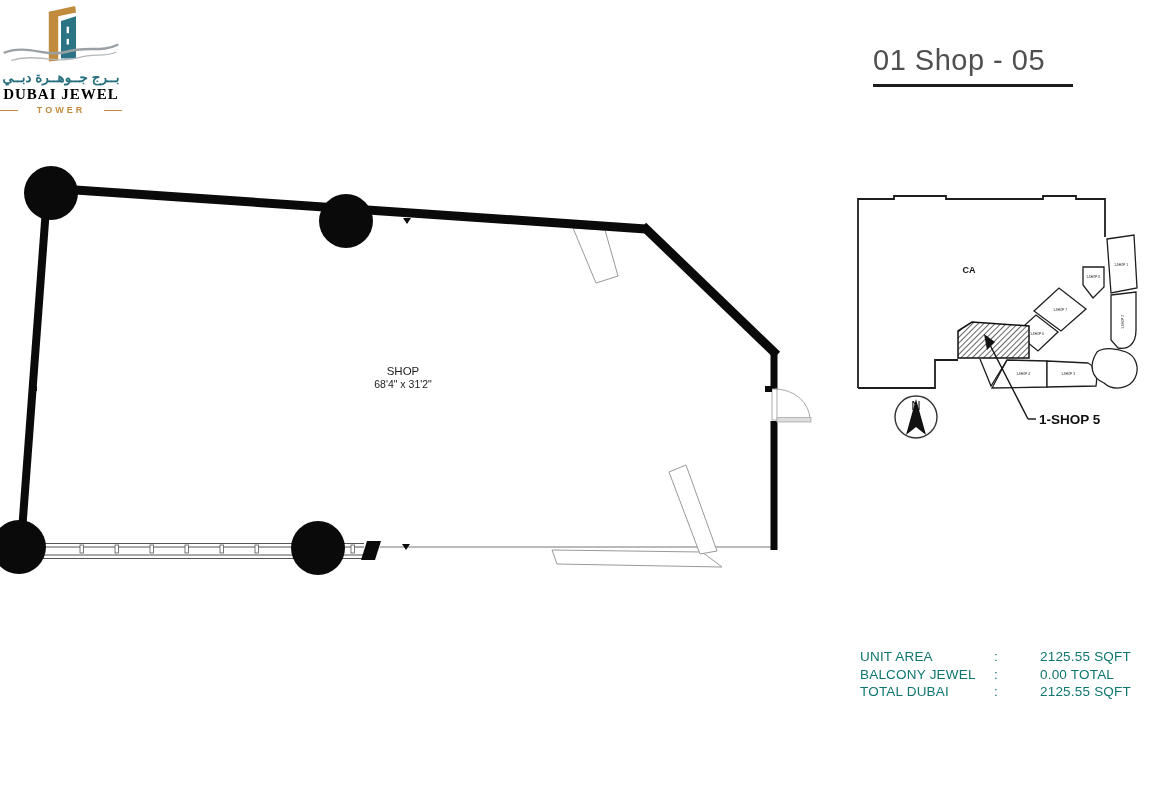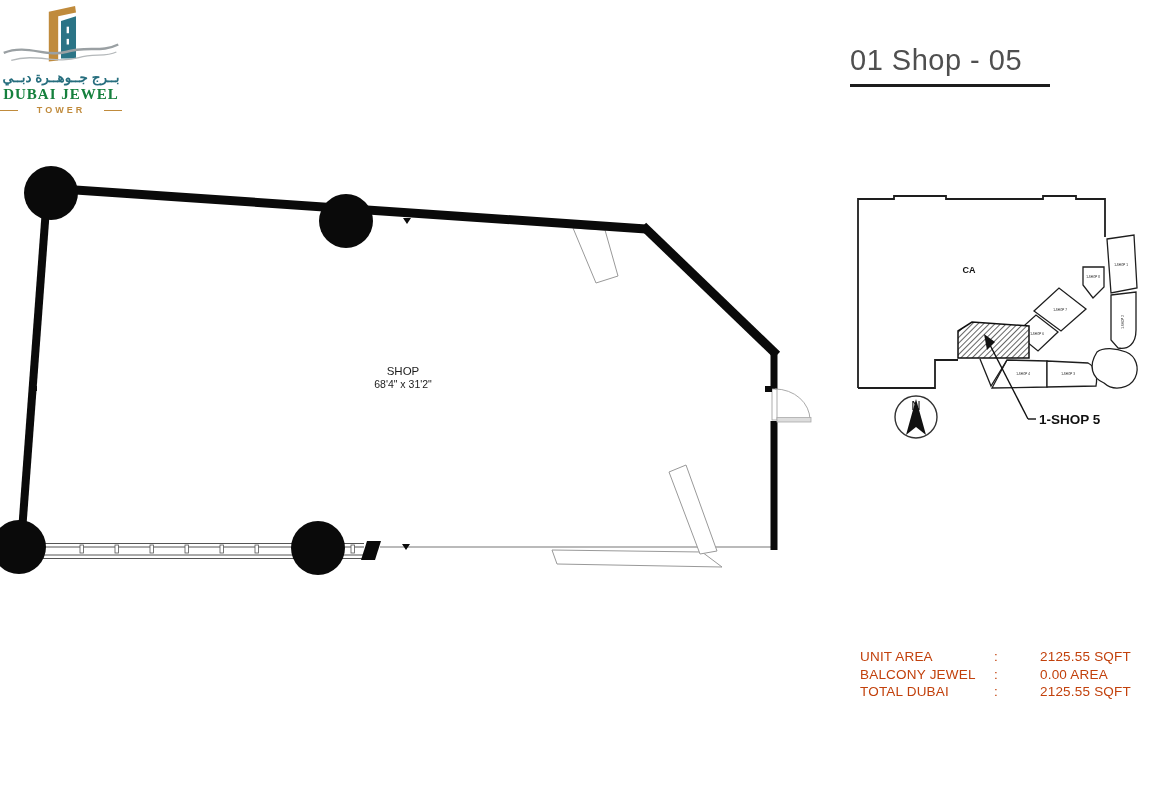--- a/index.html
+++ b/index.html
@@ -4,36 +4,36 @@
 <style>
   html,body{margin:0;padding:0;background:#fff;}
   .page{
     position:relative;width:1170px;height:785px;background:#fff;overflow:hidden;
     font-family:"Liberation Sans",sans-serif;color:#222;
   }
   
   .logo{position:absolute;left:0;top:4px;width:122px;text-align:center;}
   .logo-icon{display:block;margin:0 auto;}
   .logo-arabic{color:#266e7e;font-size:13.5px;font-weight:bold;line-height:15px;direction:rtl;}
-  .logo-name{color:#15803d;font-family:"Liberation Serif",serif;font-size:15px;font-weight:600;letter-spacing:1px;line-height:19px;white-space:nowrap;}
+  .logo-name{color:#000000;font-family:"Liberation Serif",serif;font-size:15px;font-weight:600;letter-spacing:1px;line-height:19px;white-space:nowrap;}
   .logo-sub{display:flex;align-items:center;justify-content:center;gap:19px;margin-top:1px;}
   .logo-sub .rule{width:22px;height:1px;background:#c08b3c;}
   .logo-sub .txt{color:#c08b3c;font-size:9px;letter-spacing:3px;font-weight:bold;}
   
-  .title-block{position:absolute;left:850px;top:44px;}
+  .title-block{position:absolute;left:873px;top:44px;}
   .title-text{font-size:29px;color:#4f4f4f;letter-spacing:.5px;white-space:nowrap;}
   .title-underline{width:200px;height:3px;background:#1c1c1c;margin-top:7px;}
   
   .plan-svg{position:absolute;left:0;top:150px;}
   .keyplan-svg{position:absolute;left:845px;top:185px;}
   
   .area-table{
     position:absolute;left:860px;top:648px;
     display:grid;grid-template-columns:134px 46px auto;
-    font-size:13.5px;line-height:17.5px;color:#c2410c;letter-spacing:.2px;
+    font-size:13.5px;line-height:17.5px;color:#0f766e;letter-spacing:.2px;
   }
   .area-table .cell{white-space:nowrap;}
   text{font-family:"Liberation Sans",sans-serif;}
 </style>
 </head>
 <body>
 
 <div class="page">
 
   <div class="logo">
@@ -168,19 +168,19 @@
       <polygon points="916,399 906,435 916,427 926,435" fill="#111"></polygon>
     </g>
   </svg>
 
   <div class="area-table">
     <div class="cell">UNIT AREA</div>
     <div class="cell">:</div>
     <div class="cell">2125.55 SQFT</div>
     <div class="cell">BALCONY JEWEL</div>
     <div class="cell">:</div>
-    <div class="cell">0.00 AREA</div>
+    <div class="cell">0.00 TOTAL</div>
     <div class="cell">TOTAL DUBAI</div>
     <div class="cell">:</div>
     <div class="cell">2125.55 SQFT</div>
   </div>
 
 </div>
 
 </body></html>

